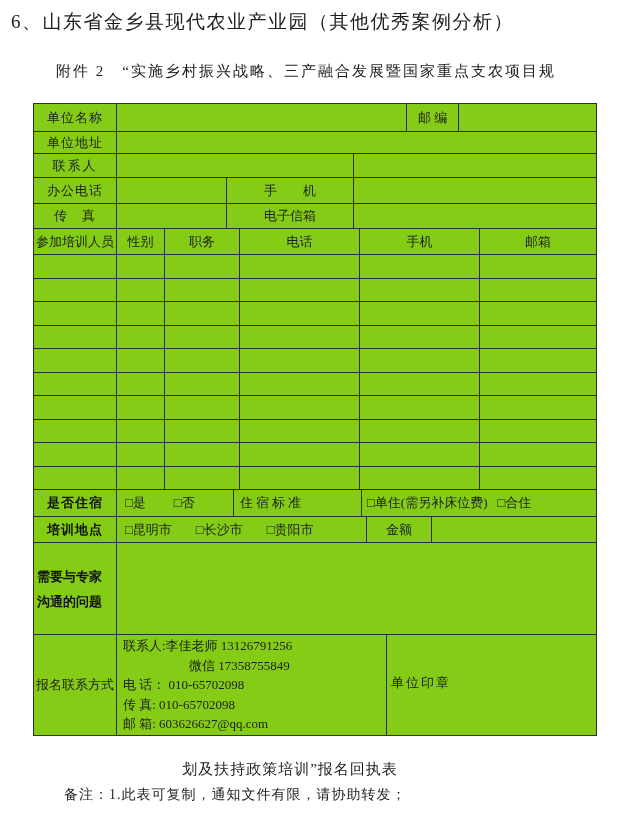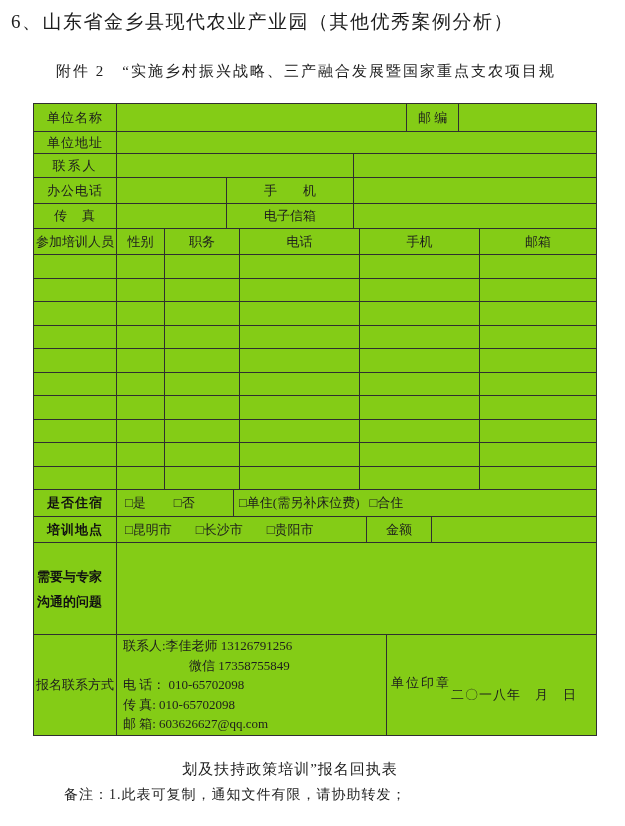--- a/index.html
+++ b/index.html
@@ -180,20 +180,21 @@
           <div class="fc grow"></div>
         </div>
       </div>
 
     <div class="frow" style="height:26px;">
       <div class="fc lbl b" style="flex:0 0 82px;">是否住宿</div>
       <div class="fc" style="flex:0 0 117px;padding-left:8px;">
         <span class="gap-r">□是</span>
         <span>□否</span>
       </div>
+      <div class="fc spread" style="flex:0 0 128px;padding-left:6px;">住宿标准</div>
       <div class="fc grow" style="padding-left:5px;">
         <span style="margin-right:10px;">□单住(需另补床位费)</span>
         <span>□合住</span>
       </div>
     </div>
 
     <div class="frow" style="height:25px;">
       <div class="fc lbl b" style="flex:0 0 82px;">培训地点</div>
       <div class="fc" style="flex:0 0 250px;padding-left:8px;">
         <span class="opt">□昆明市</span>
@@ -216,21 +217,20 @@
       <div class="fc center" style="flex:0 0 82px;padding:0 1px;">报名联系方式</div>
       <div class="fc col contact-lines" style="flex:0 0 270px;">
         <div>联系人:李佳老师 13126791256</div>
         <div class="indent">微信 17358755849</div>
         <div>电 话： 010-65702098</div>
         <div>传 真: 010-65702098</div>
         <div>邮 箱: 603626627@qq.com</div>
       </div>
       <div class="fc grow stamp-cell">
         <div class="stamp">单位印章</div>
-        <div class="date">二〇一八年　月　日</div>
       </div>
     </div>
 
   </div>
 
   <div class="footer-title">划及扶持政策培训”报名回执表</div>
   <div class="note-line">备注：1.此表可复制，通知文件有限，请协助转发；</div>
 
 </div>
 

